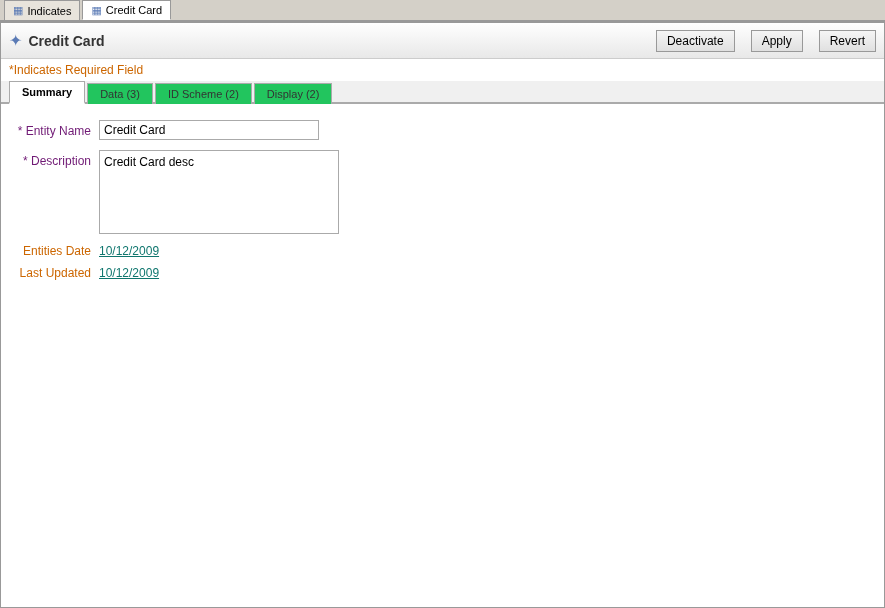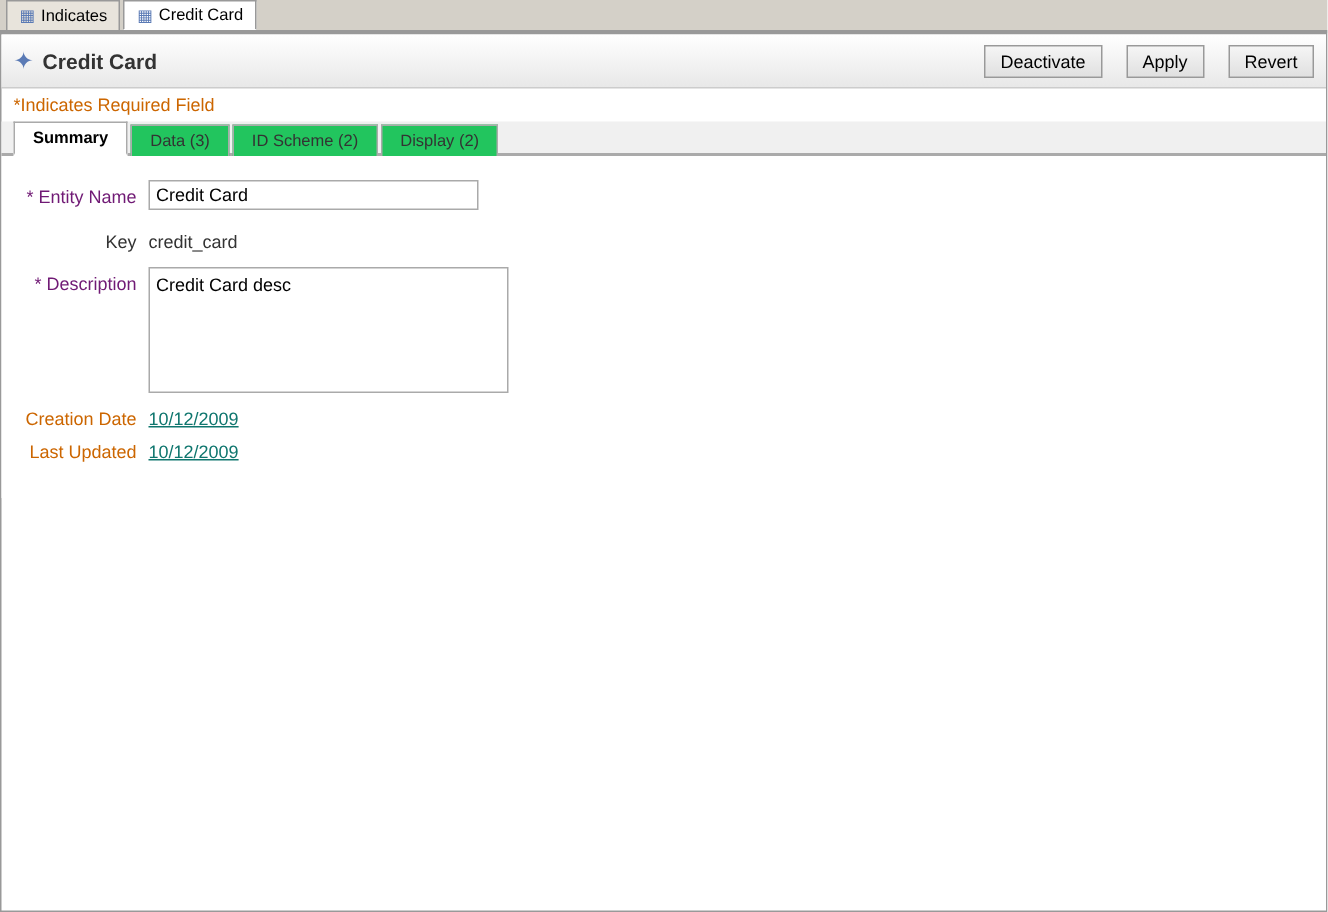--- a/index.html
+++ b/index.html
@@ -258,38 +258,32 @@
 
   <div class="form-content">
 
     <div class="form-row">
       <div class="form-label required">
         <span>Entity Name</span>
       </div>
       <input class="form-input" type="text" value="Credit Card" style="">
     </div>
 
-    <div class="form-row">
-      <div class="form-label">
-        <span>Key</span>
-      </div>
-      <div class="key-text">credit_card</div>
-    </div>
 
     <div class="form-row">
       <div class="form-label required">
         <span>Description</span>
       </div>
       <textarea class="form-textarea" style="">Credit Card desc</textarea>
     </div>
 
 
     <div class="info-row">
       <div class="info-label">
-        <span>Creation Date</span>
+        <span>Entities Date</span>
       </div>
       <div class="info-value">10/12/2009</div>
     </div>
 
     <div class="info-row">
       <div class="info-label">
         <span>Last Updated</span>
       </div>
       <div class="info-value">10/12/2009</div>
     </div>

